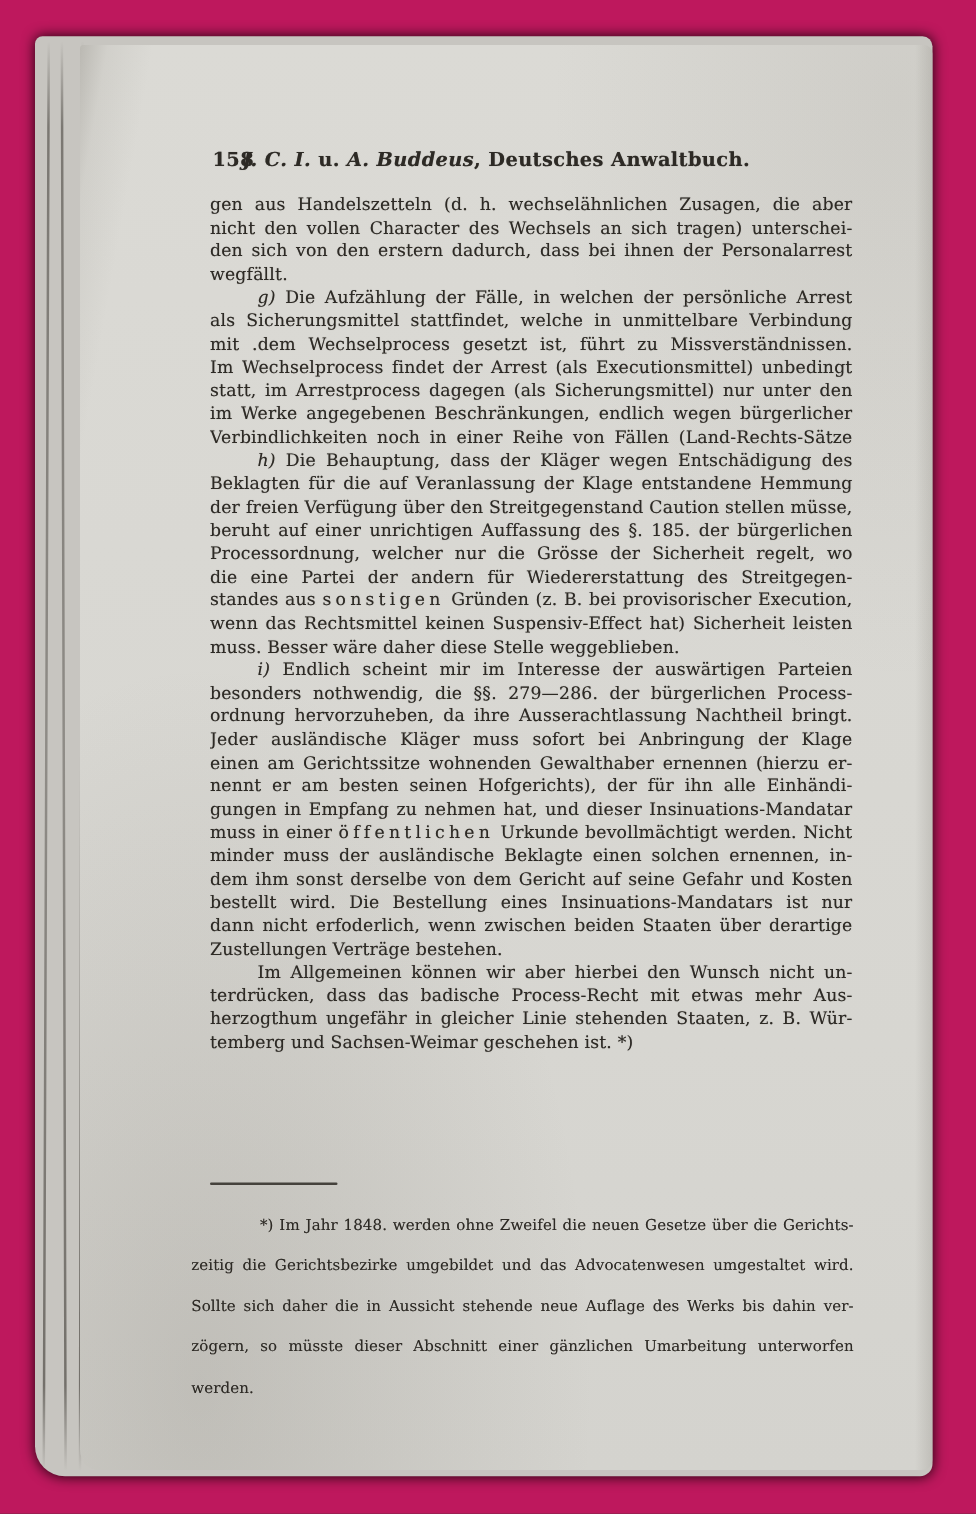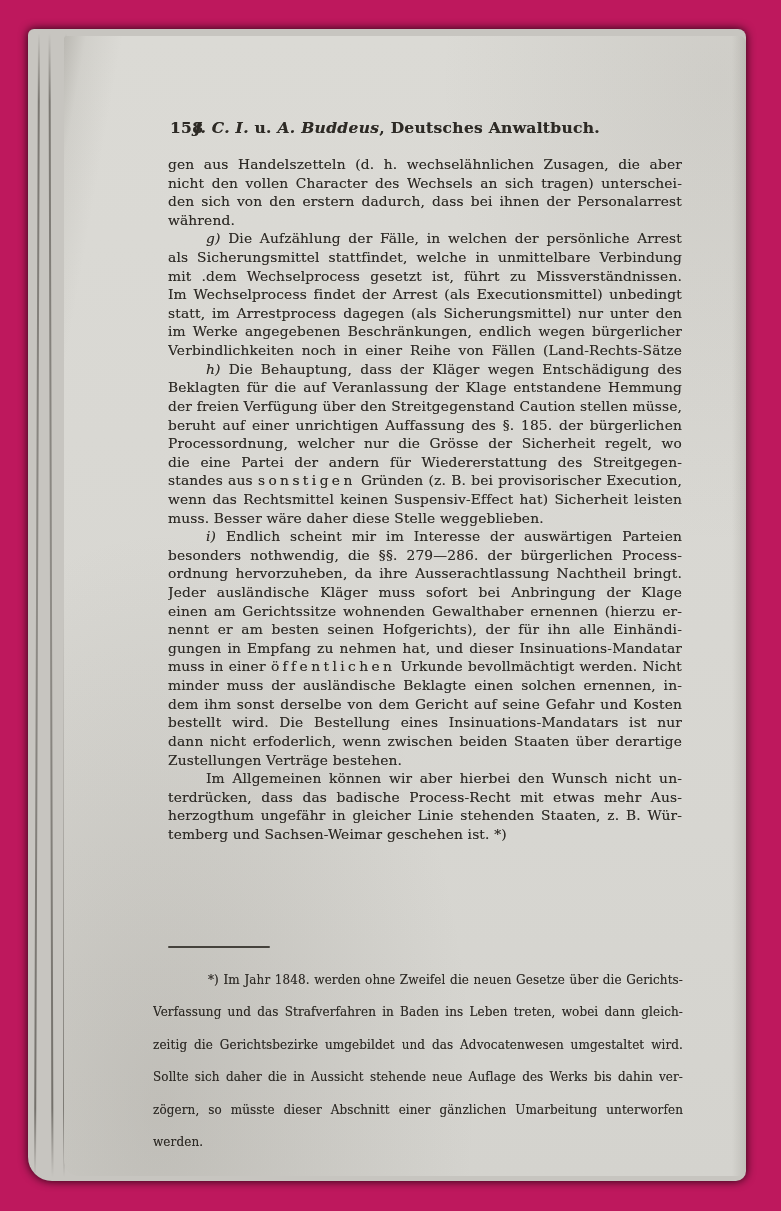--- a/index.html
+++ b/index.html
@@ -88,21 +88,21 @@
   <div class="page">
     <div class="running-header">
       <span class="pagenum">158</span>
       <span class="running-title"><em>J. C. I.</em> <span>u.</span> <em>A. Buddeus</em><span>, Deutsches Anwaltbuch.</span></span>
     </div>
     <div class="text-body">
         <div>
           <div class="line">gen aus Handelszetteln (d. h. wechselähnlichen Zusagen, die aber</div>
           <div class="line">nicht den vollen Character des Wechsels an sich tragen) unterschei-</div>
           <div class="line">den sich von den erstern dadurch, dass bei ihnen der Personalarrest</div>
-          <div class="line last">während.</div>
+          <div class="line last">wegfällt.</div>
         </div>
         <div>
           <div class="line indent"><em class="lead">g)</em> Die Aufzählung der Fälle, in welchen der persönliche Arrest</div>
           <div class="line">als Sicherungsmittel stattfindet, welche in unmittelbare Verbindung</div>
           <div class="line">mit .dem Wechselprocess gesetzt ist, führt zu Missverständnissen.</div>
           <div class="line">Im Wechselprocess findet der Arrest (als Executionsmittel) unbedingt</div>
           <div class="line">statt, im Arrestprocess dagegen (als Sicherungsmittel) nur unter den</div>
           <div class="line">im Werke angegebenen Beschränkungen, endlich wegen bürgerlicher</div>
           <div class="line">Verbindlichkeiten noch in einer Reihe von Fällen (Land-Rechts-Sätze</div>
         </div>
@@ -135,20 +135,19 @@
         <div>
           <div class="line indent">Im Allgemeinen können wir aber hierbei den Wunsch nicht un-</div>
           <div class="line">terdrücken, dass das badische Process-Recht mit etwas mehr Aus-</div>
           <div class="line">herzogthum ungefähr in gleicher Linie stehenden Staaten, z. B. Wür-</div>
           <div class="line last">temberg und Sachsen-Weimar geschehen ist. *)</div>
         </div>
       </div>
     <div class="footnote-rule"></div>
     <div class="footnote">
         <div class="fn-line indent">*) Im Jahr 1848. werden ohne Zweifel die neuen Gesetze über die Gerichts-</div>
-        <div class="fn-line">Verfassung und das Strafverfahren in Baden ins Leben treten, wobei dann gleich-</div>
         <div class="fn-line">zeitig die Gerichtsbezirke umgebildet und das Advocatenwesen umgestaltet wird.</div>
         <div class="fn-line">Sollte sich daher die in Aussicht stehende neue Auflage des Werks bis dahin ver-</div>
         <div class="fn-line">zögern, so müsste dieser Abschnitt einer gänzlichen Umarbeitung unterworfen</div>
         <div class="fn-line last">werden.</div>
       </div>
   </div>
 </div>
 
 </body></html>

